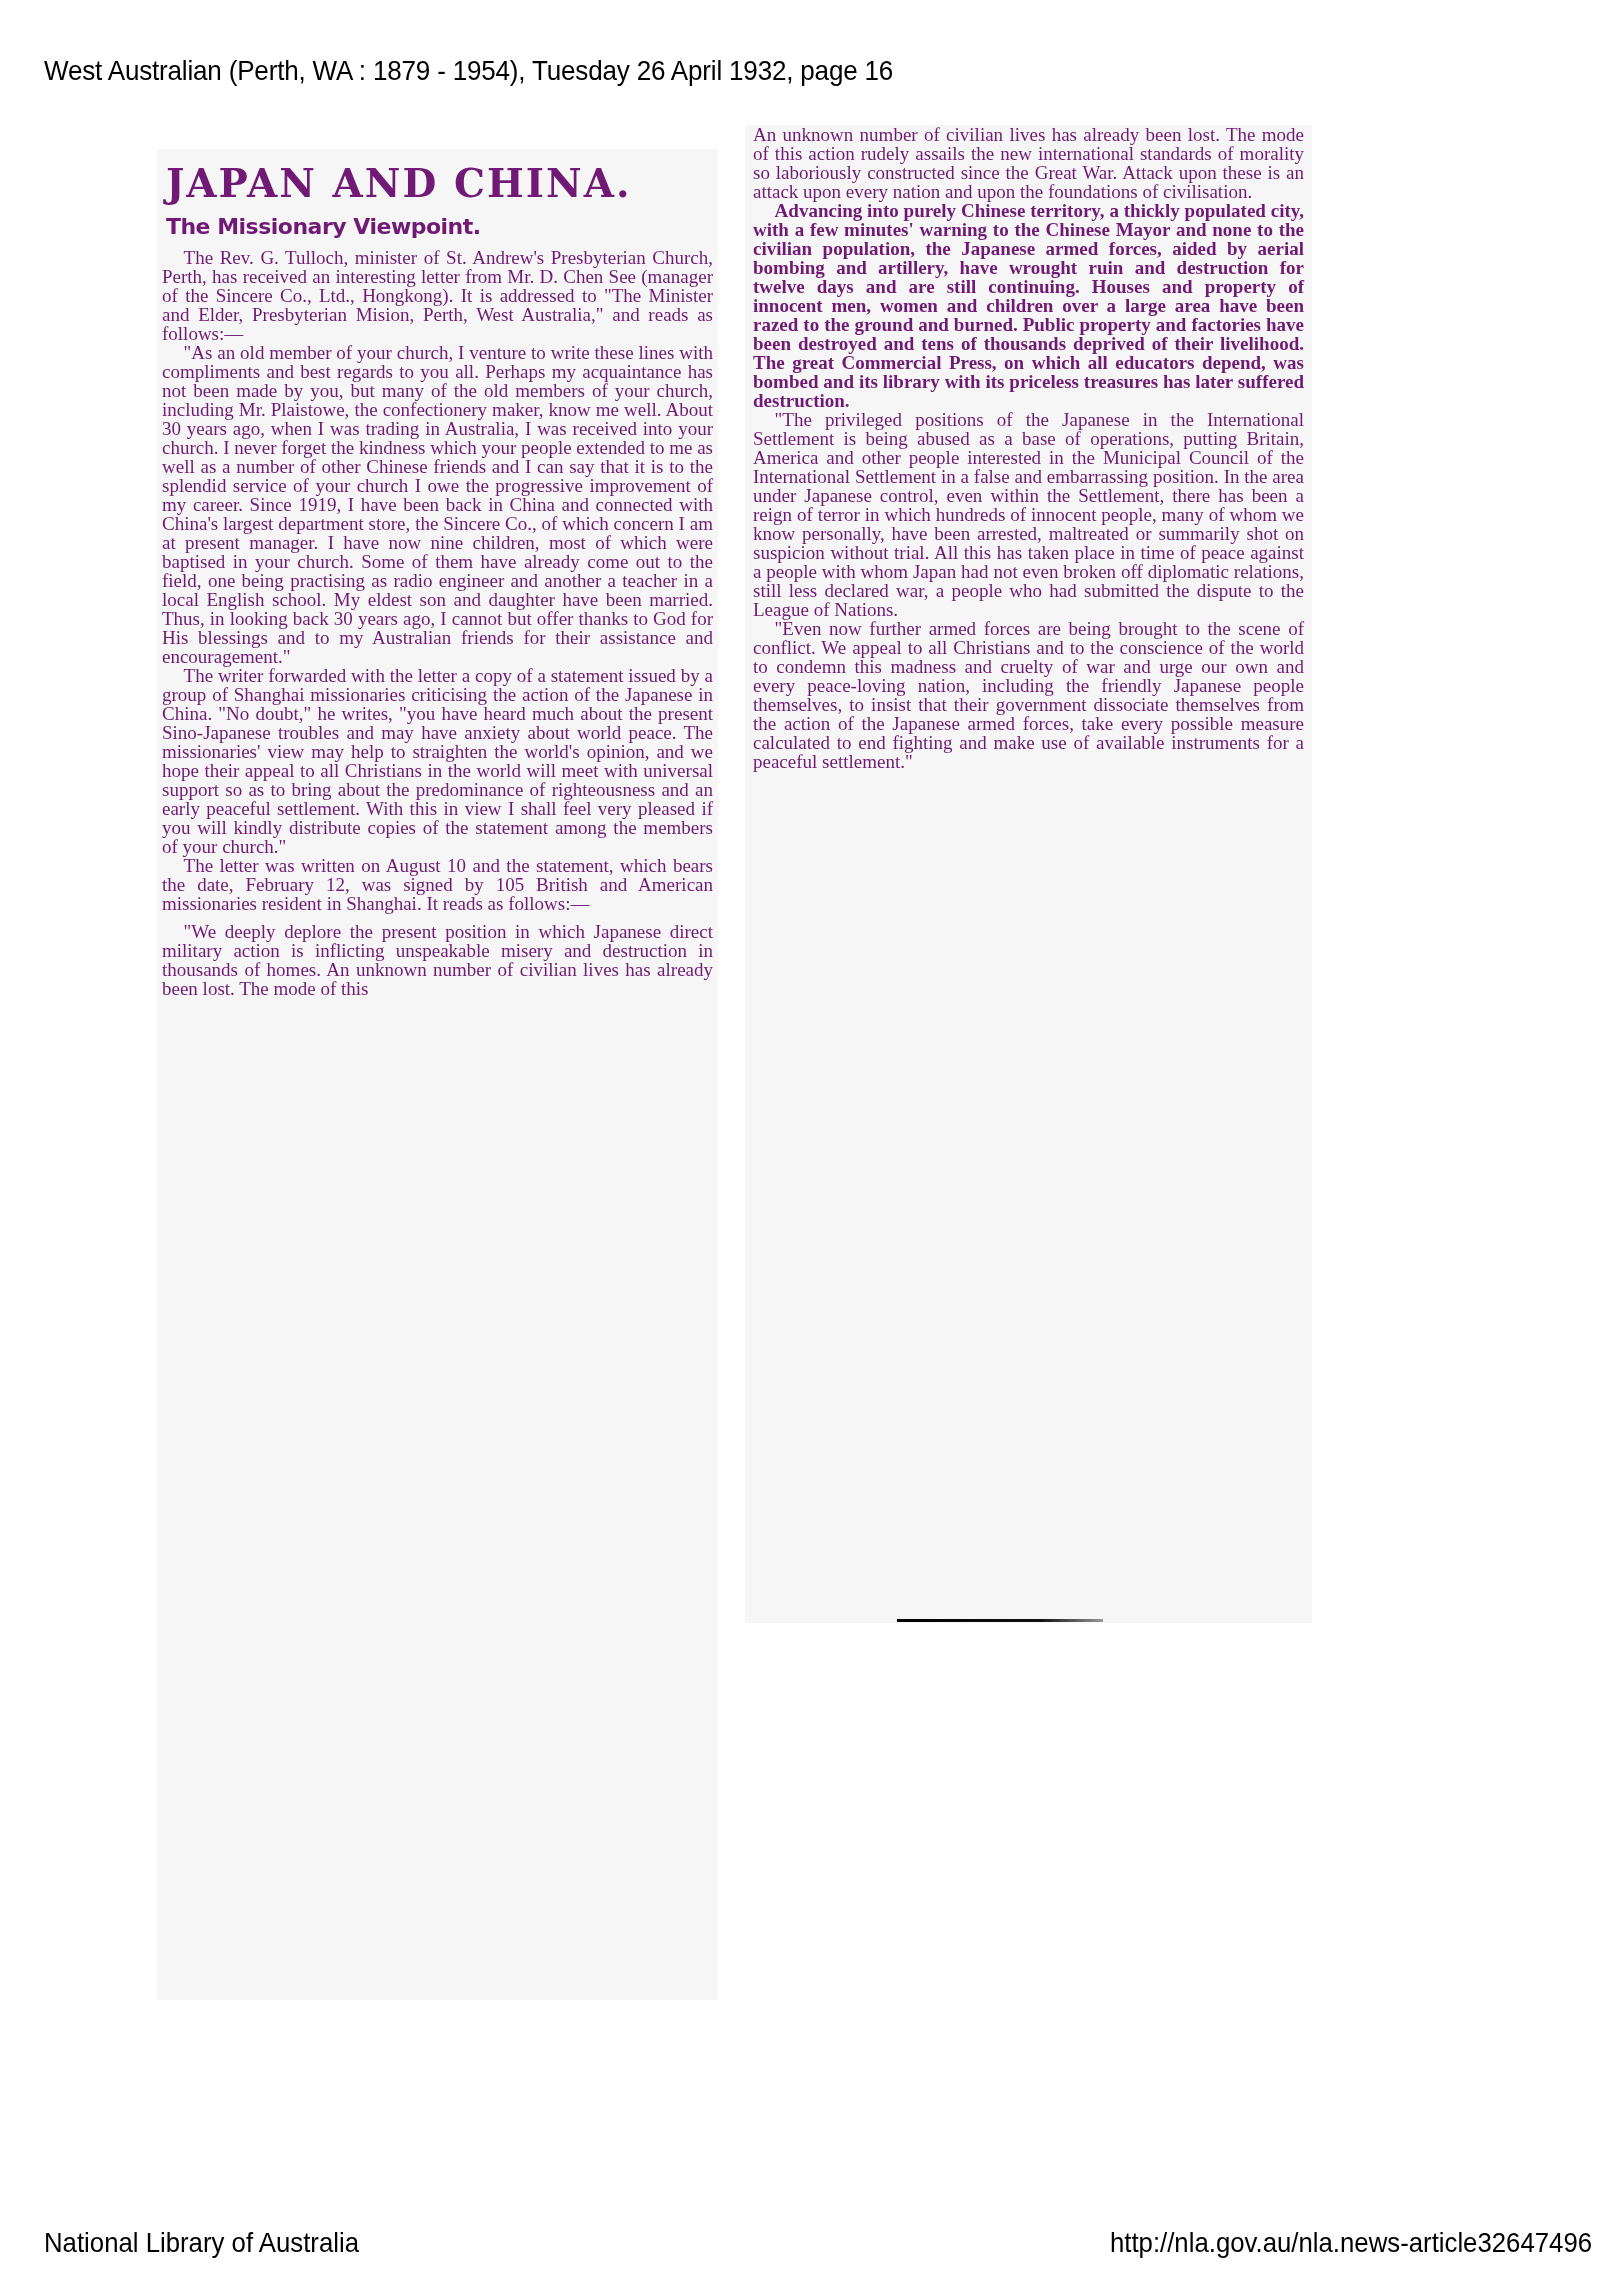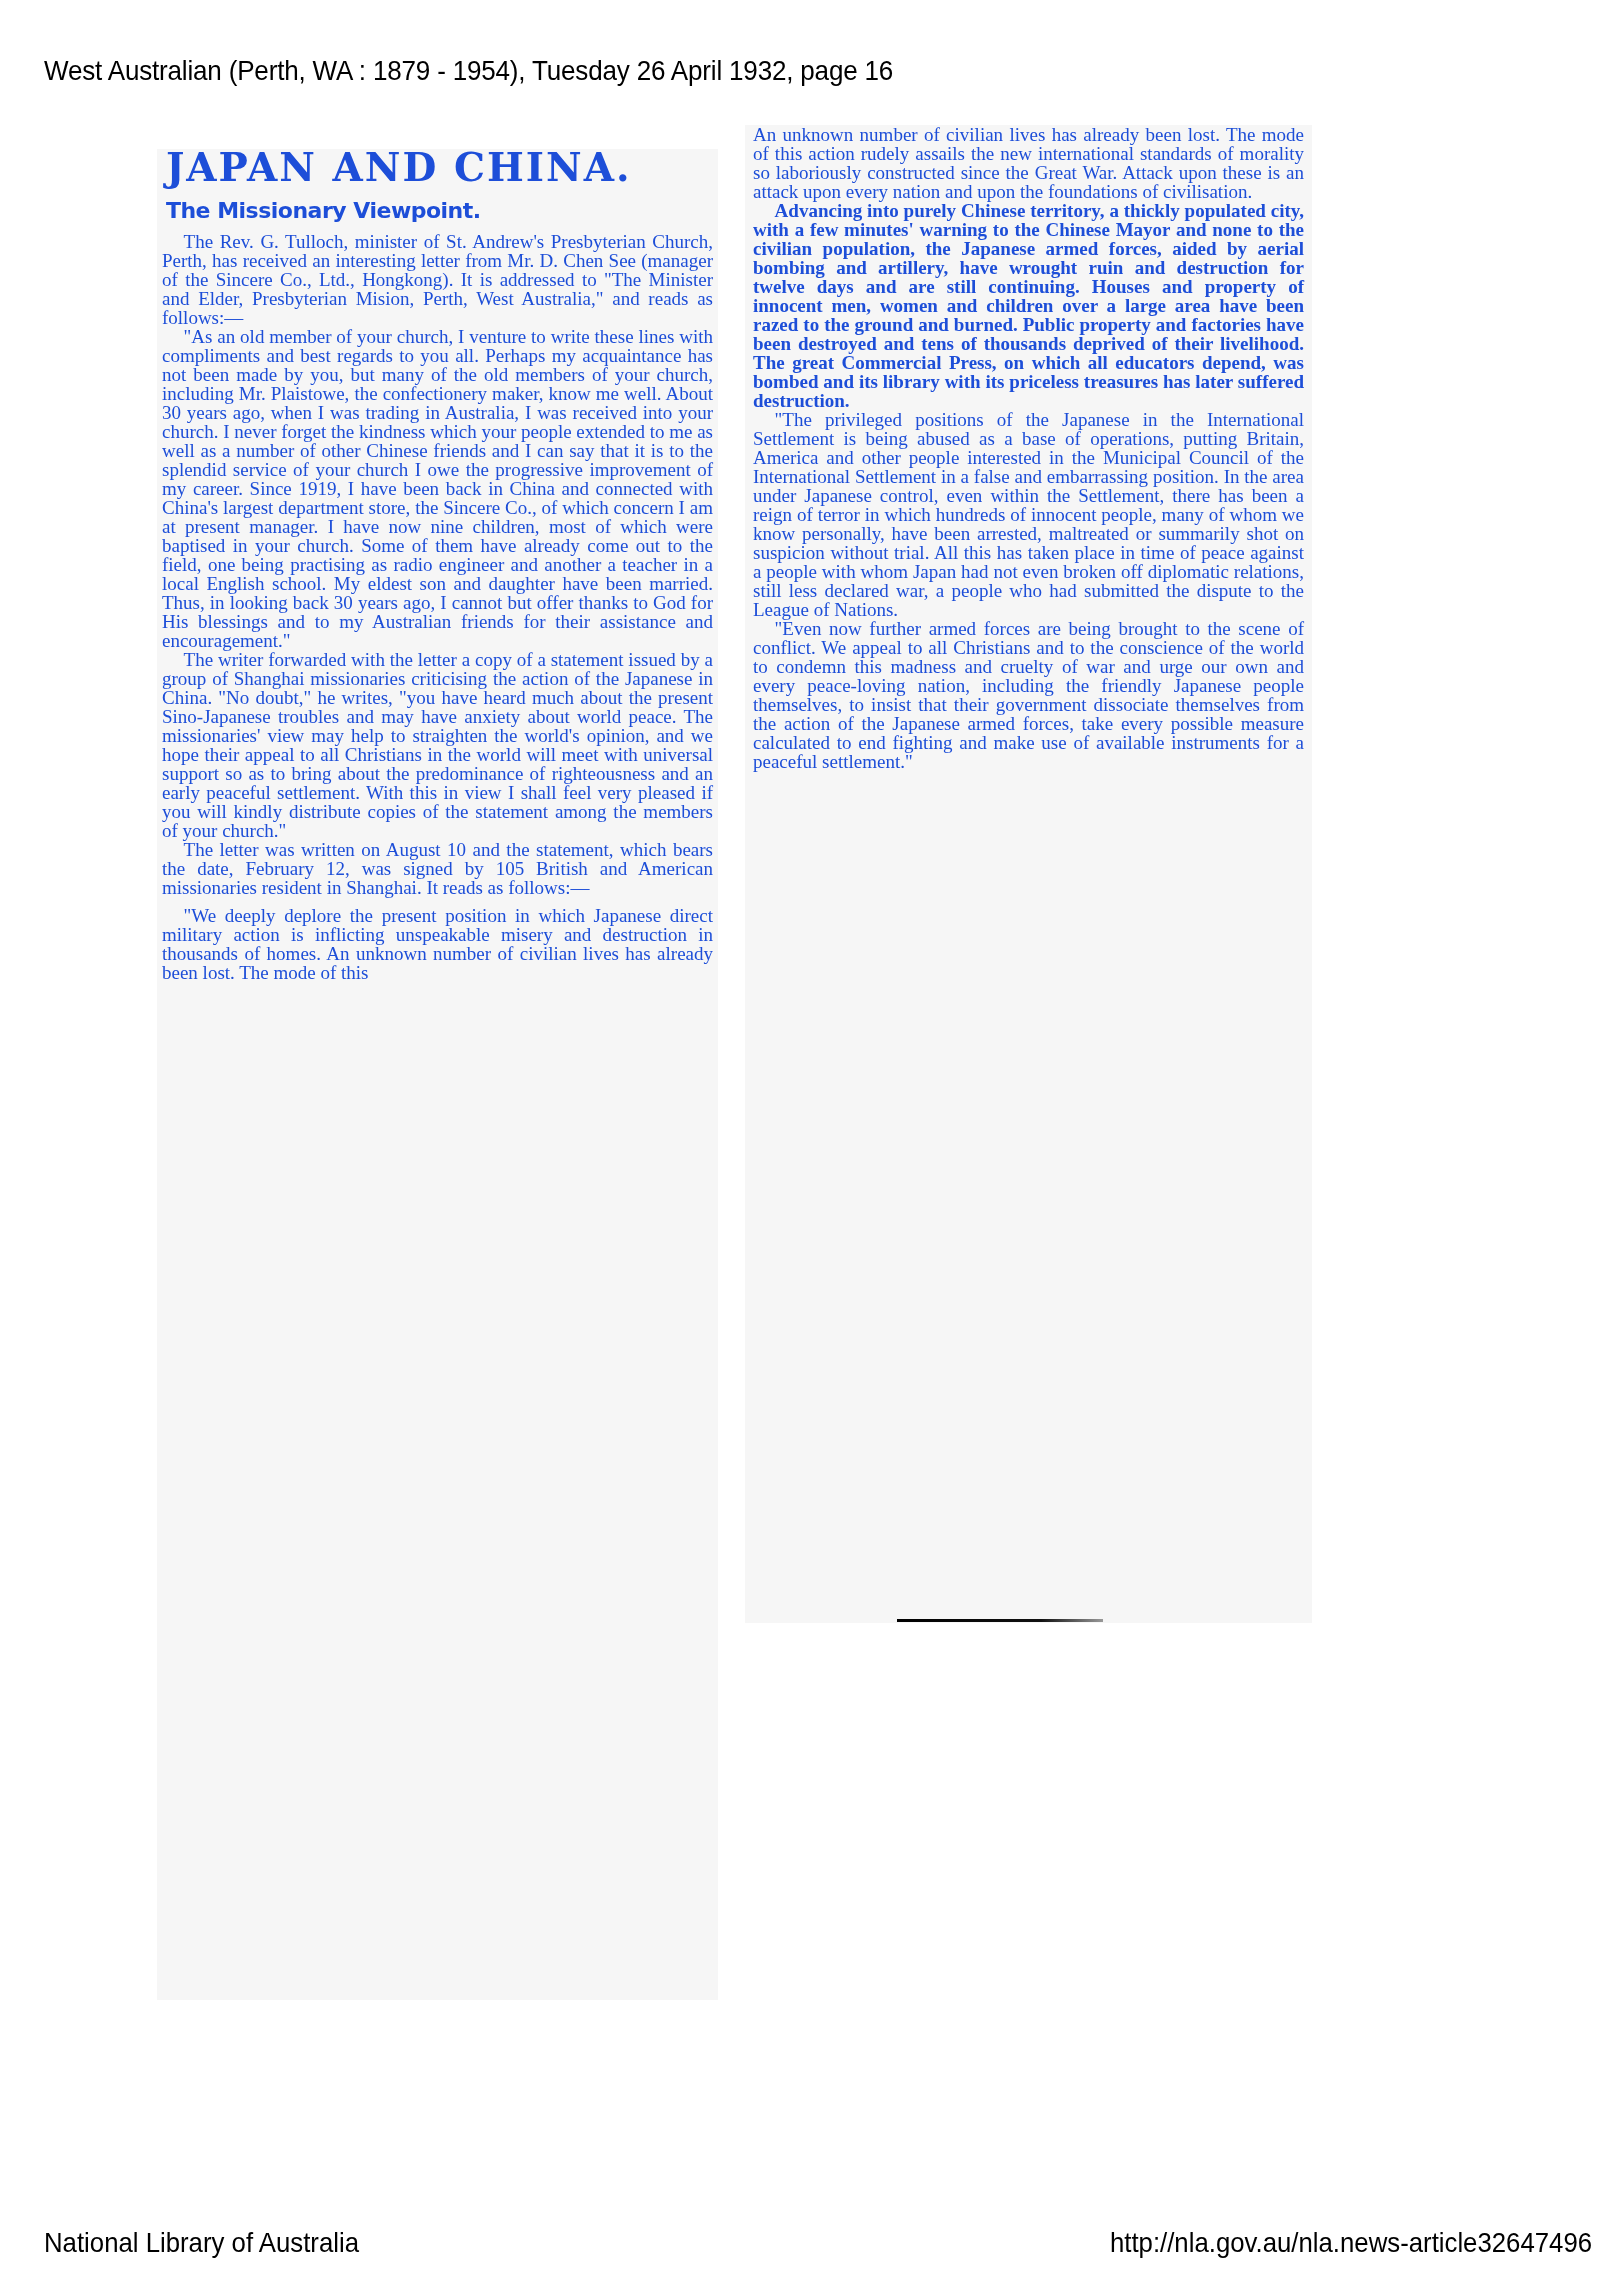--- a/index.html
+++ b/index.html
@@ -59,27 +59,27 @@
       left: 745px;
       top: 125px;
       width: 567px;
       height: 1498px;
     }
     .col {
       position: absolute;
       font-family: "Liberation Serif", serif;
       font-size: 19px;
       line-height: 19px;
-      color: #1d4ed8;
+      color: #701a75;
       text-align: justify;
       hyphens: manual;
     }
     .col1 {
       left: 162px;
-      top: 140px;
+      top: 156px;
       width: 551px;
     }
     .col2 {
       left: 753px;
       top: 125px;
       width: 551px;
     }
     .headline {
       font-family: "DejaVu Serif", serif;
       font-weight: bold;

